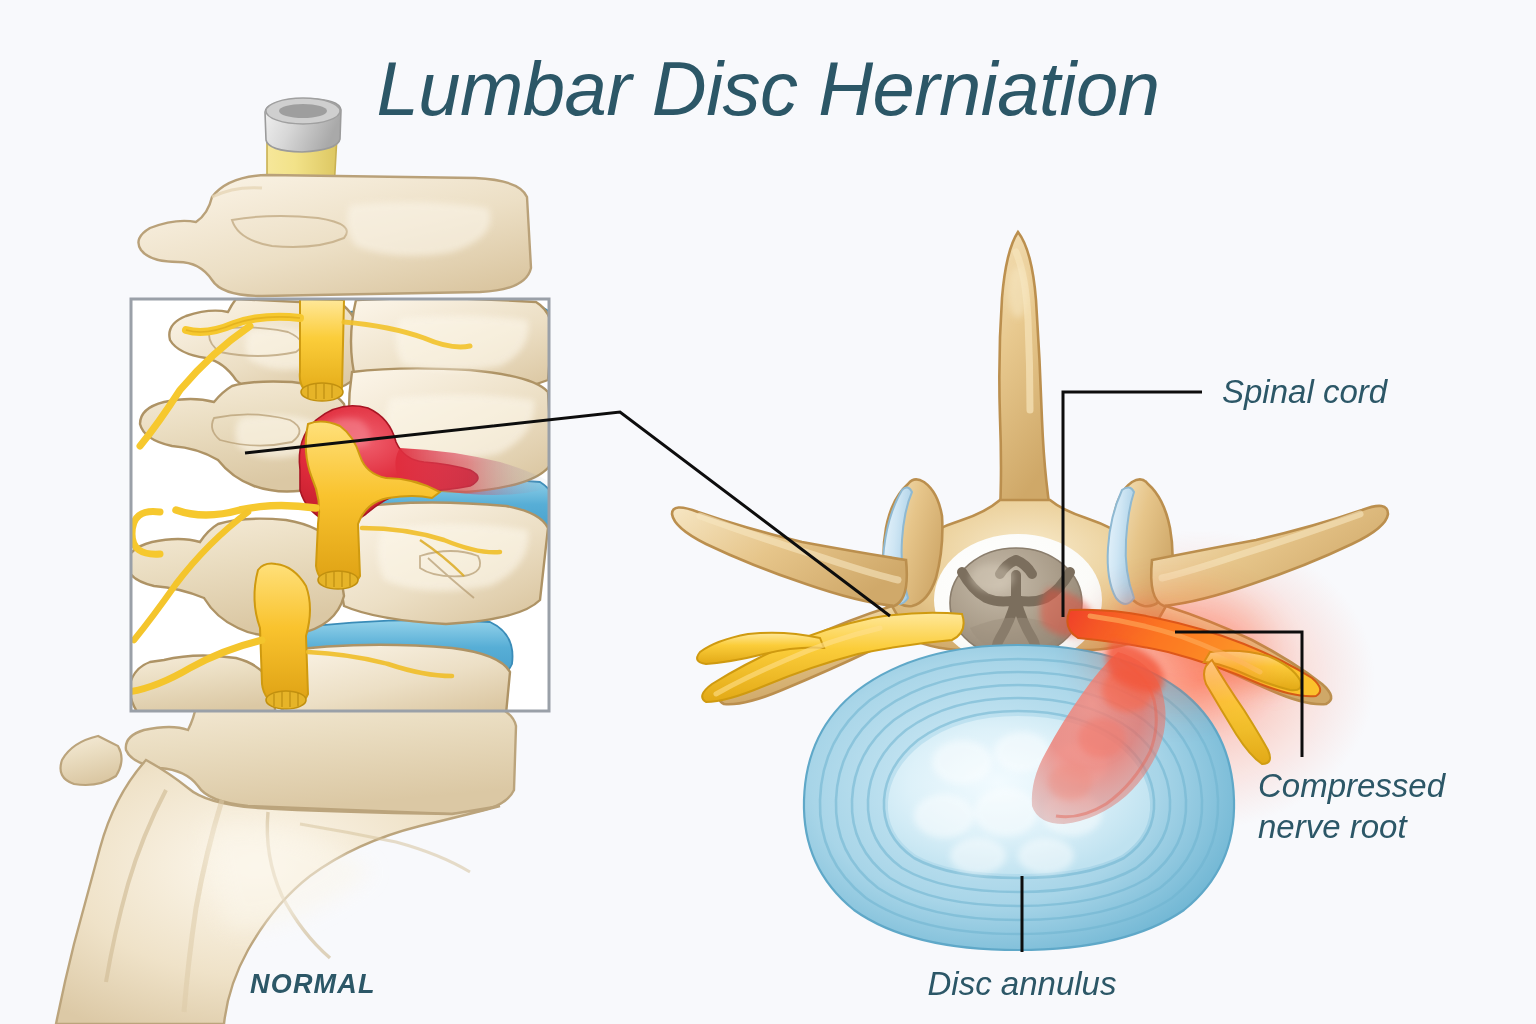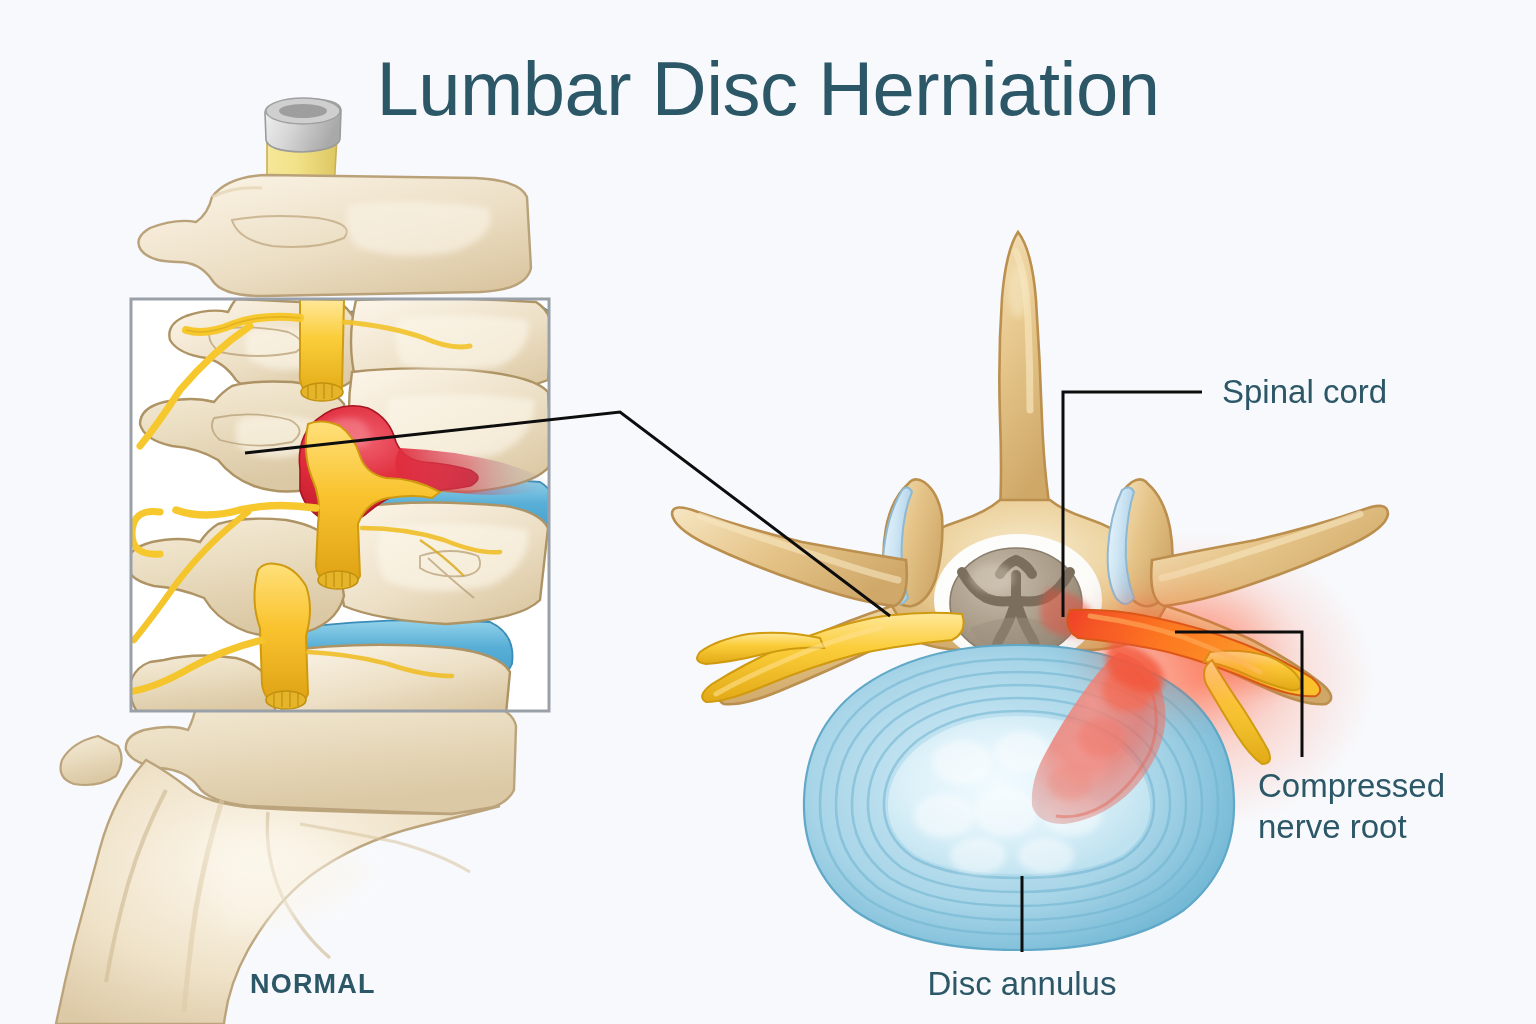--- a/index.html
+++ b/index.html
@@ -12,20 +12,21 @@
     background: #f8f9fc;
     font-family: "Liberation Sans", sans-serif;
     overflow: hidden;
     position: relative;
   }
   #stage {
     position: absolute;
     inset: 0;
     width: 1536px;
     height: 1024px;
+    font-style: italic;
   }
   #figure {
     position: absolute;
     left: 0;
     top: 0;
     width: 1536px;
     height: 1024px;
     display: block;
   }
   .title-text {

